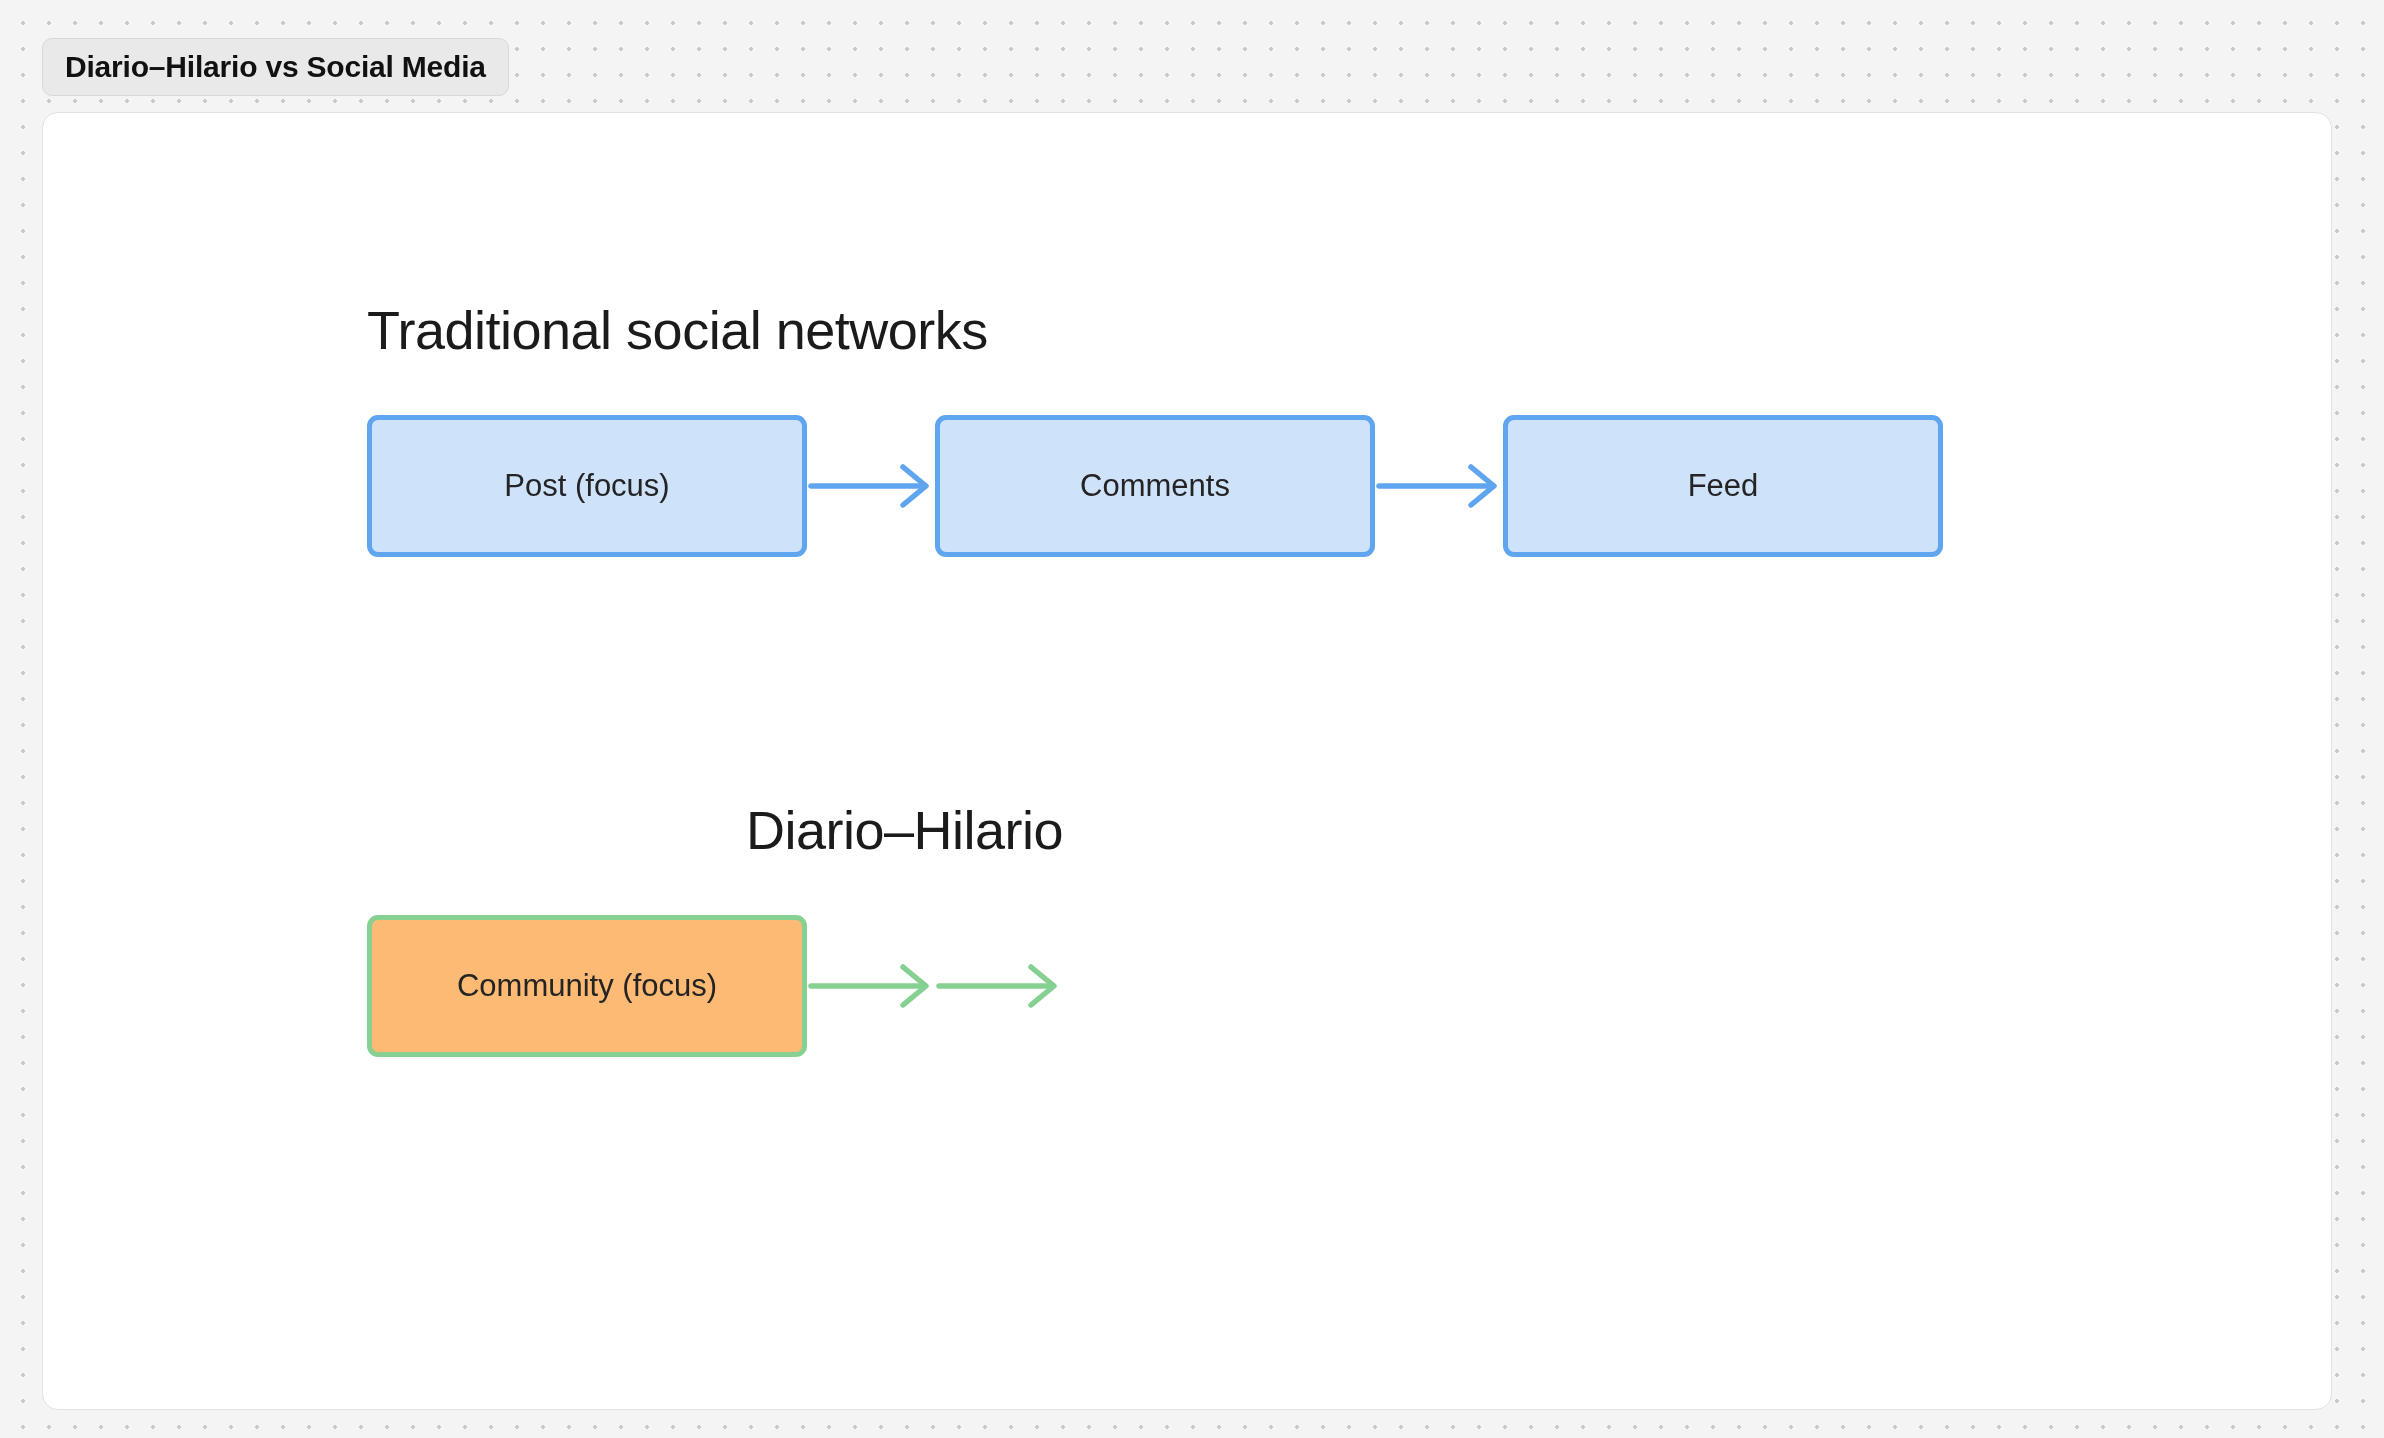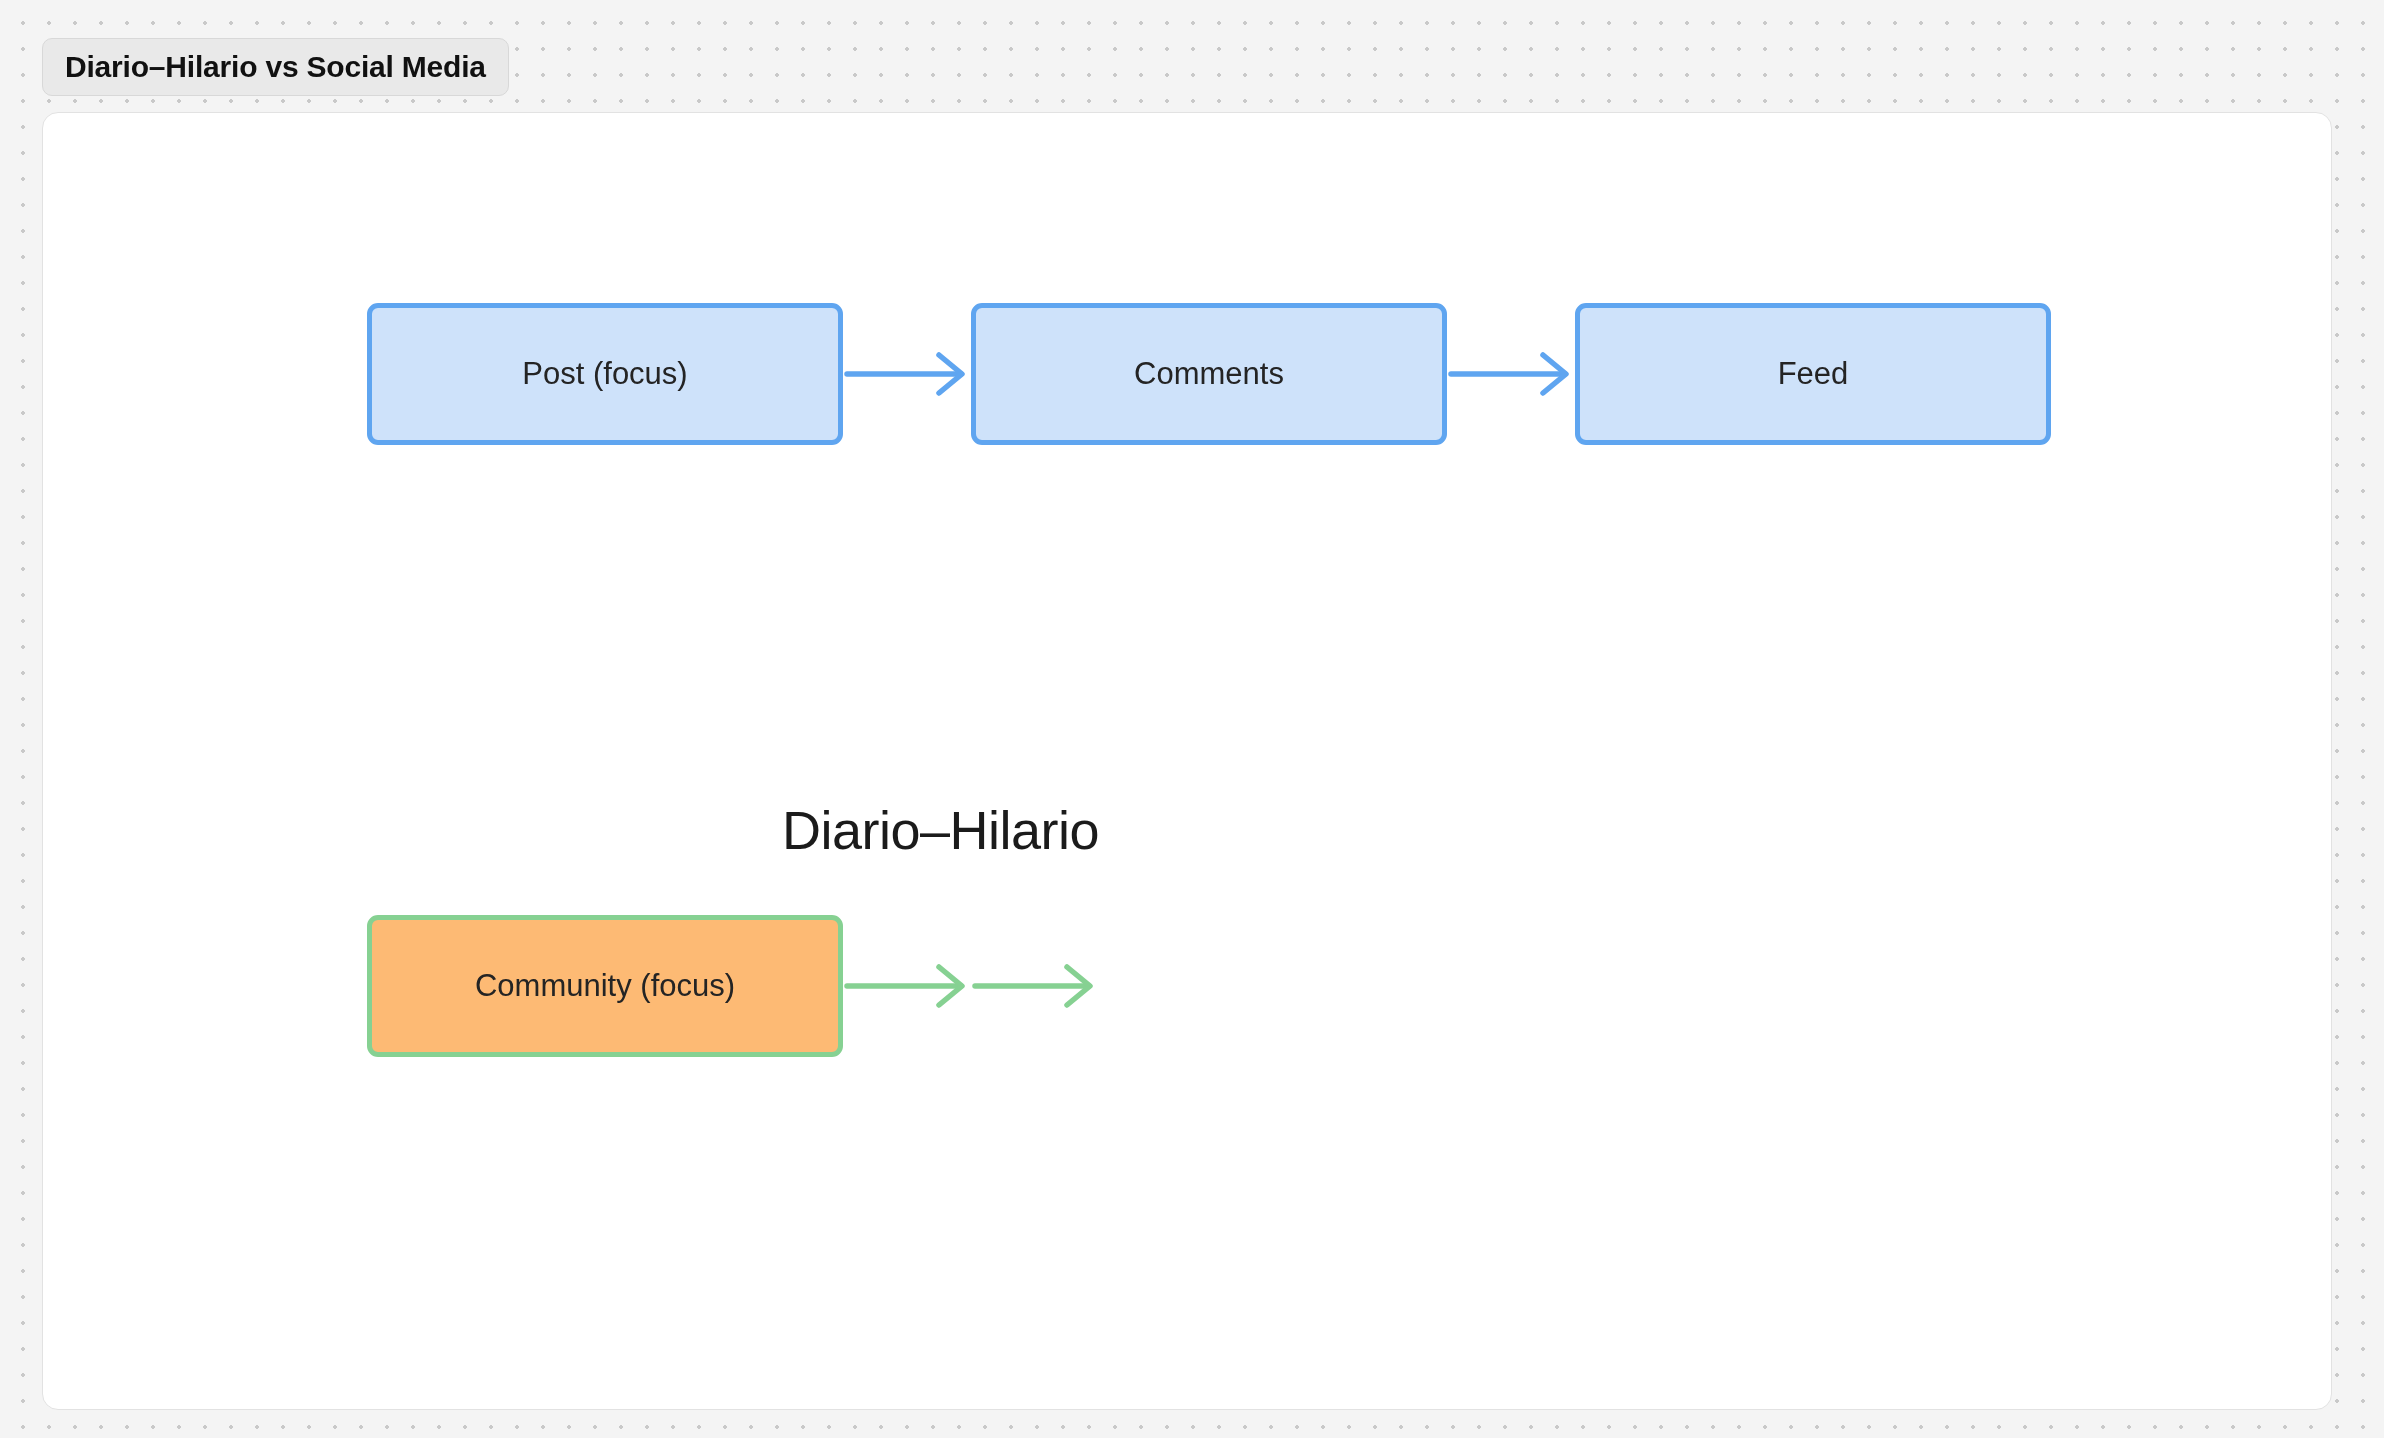--- a/index.html
+++ b/index.html
@@ -69,21 +69,21 @@
     line-height: 1;
   }
 
   
   .flow-row {
     display: flex;
     align-items: center;
   }
 
   .node {
-    width: 476px;
+    width: 440px;
     height: 142px;
     box-sizing: border-box;
     border-style: solid;
     border-width: 5px;
     border-radius: 11px;
     display: flex;
     align-items: center;
     justify-content: center;
     font-size: 31px;
     color: #242424;
@@ -111,20 +111,21 @@
 <body>
 
 <div class="title-tab">
   <span>Diario–Hilario vs Social Media</span>
 </div>
 
 <div class="canvas">
 
   <div class="section section-traditional">
 
+    <h2 class="section-heading">Traditional social networks</h2>
 
     <div class="flow-row">
 
       <div class="node node-blue">
         <span>Post (focus)</span>
       </div>
 
       <span class="connector">
         <svg width="128" height="56" viewBox="0 0 128 56" fill="none">
           <path d="M4 28 H118" stroke="#5fa5f0" stroke-width="5.5" stroke-linecap="round"></path>

